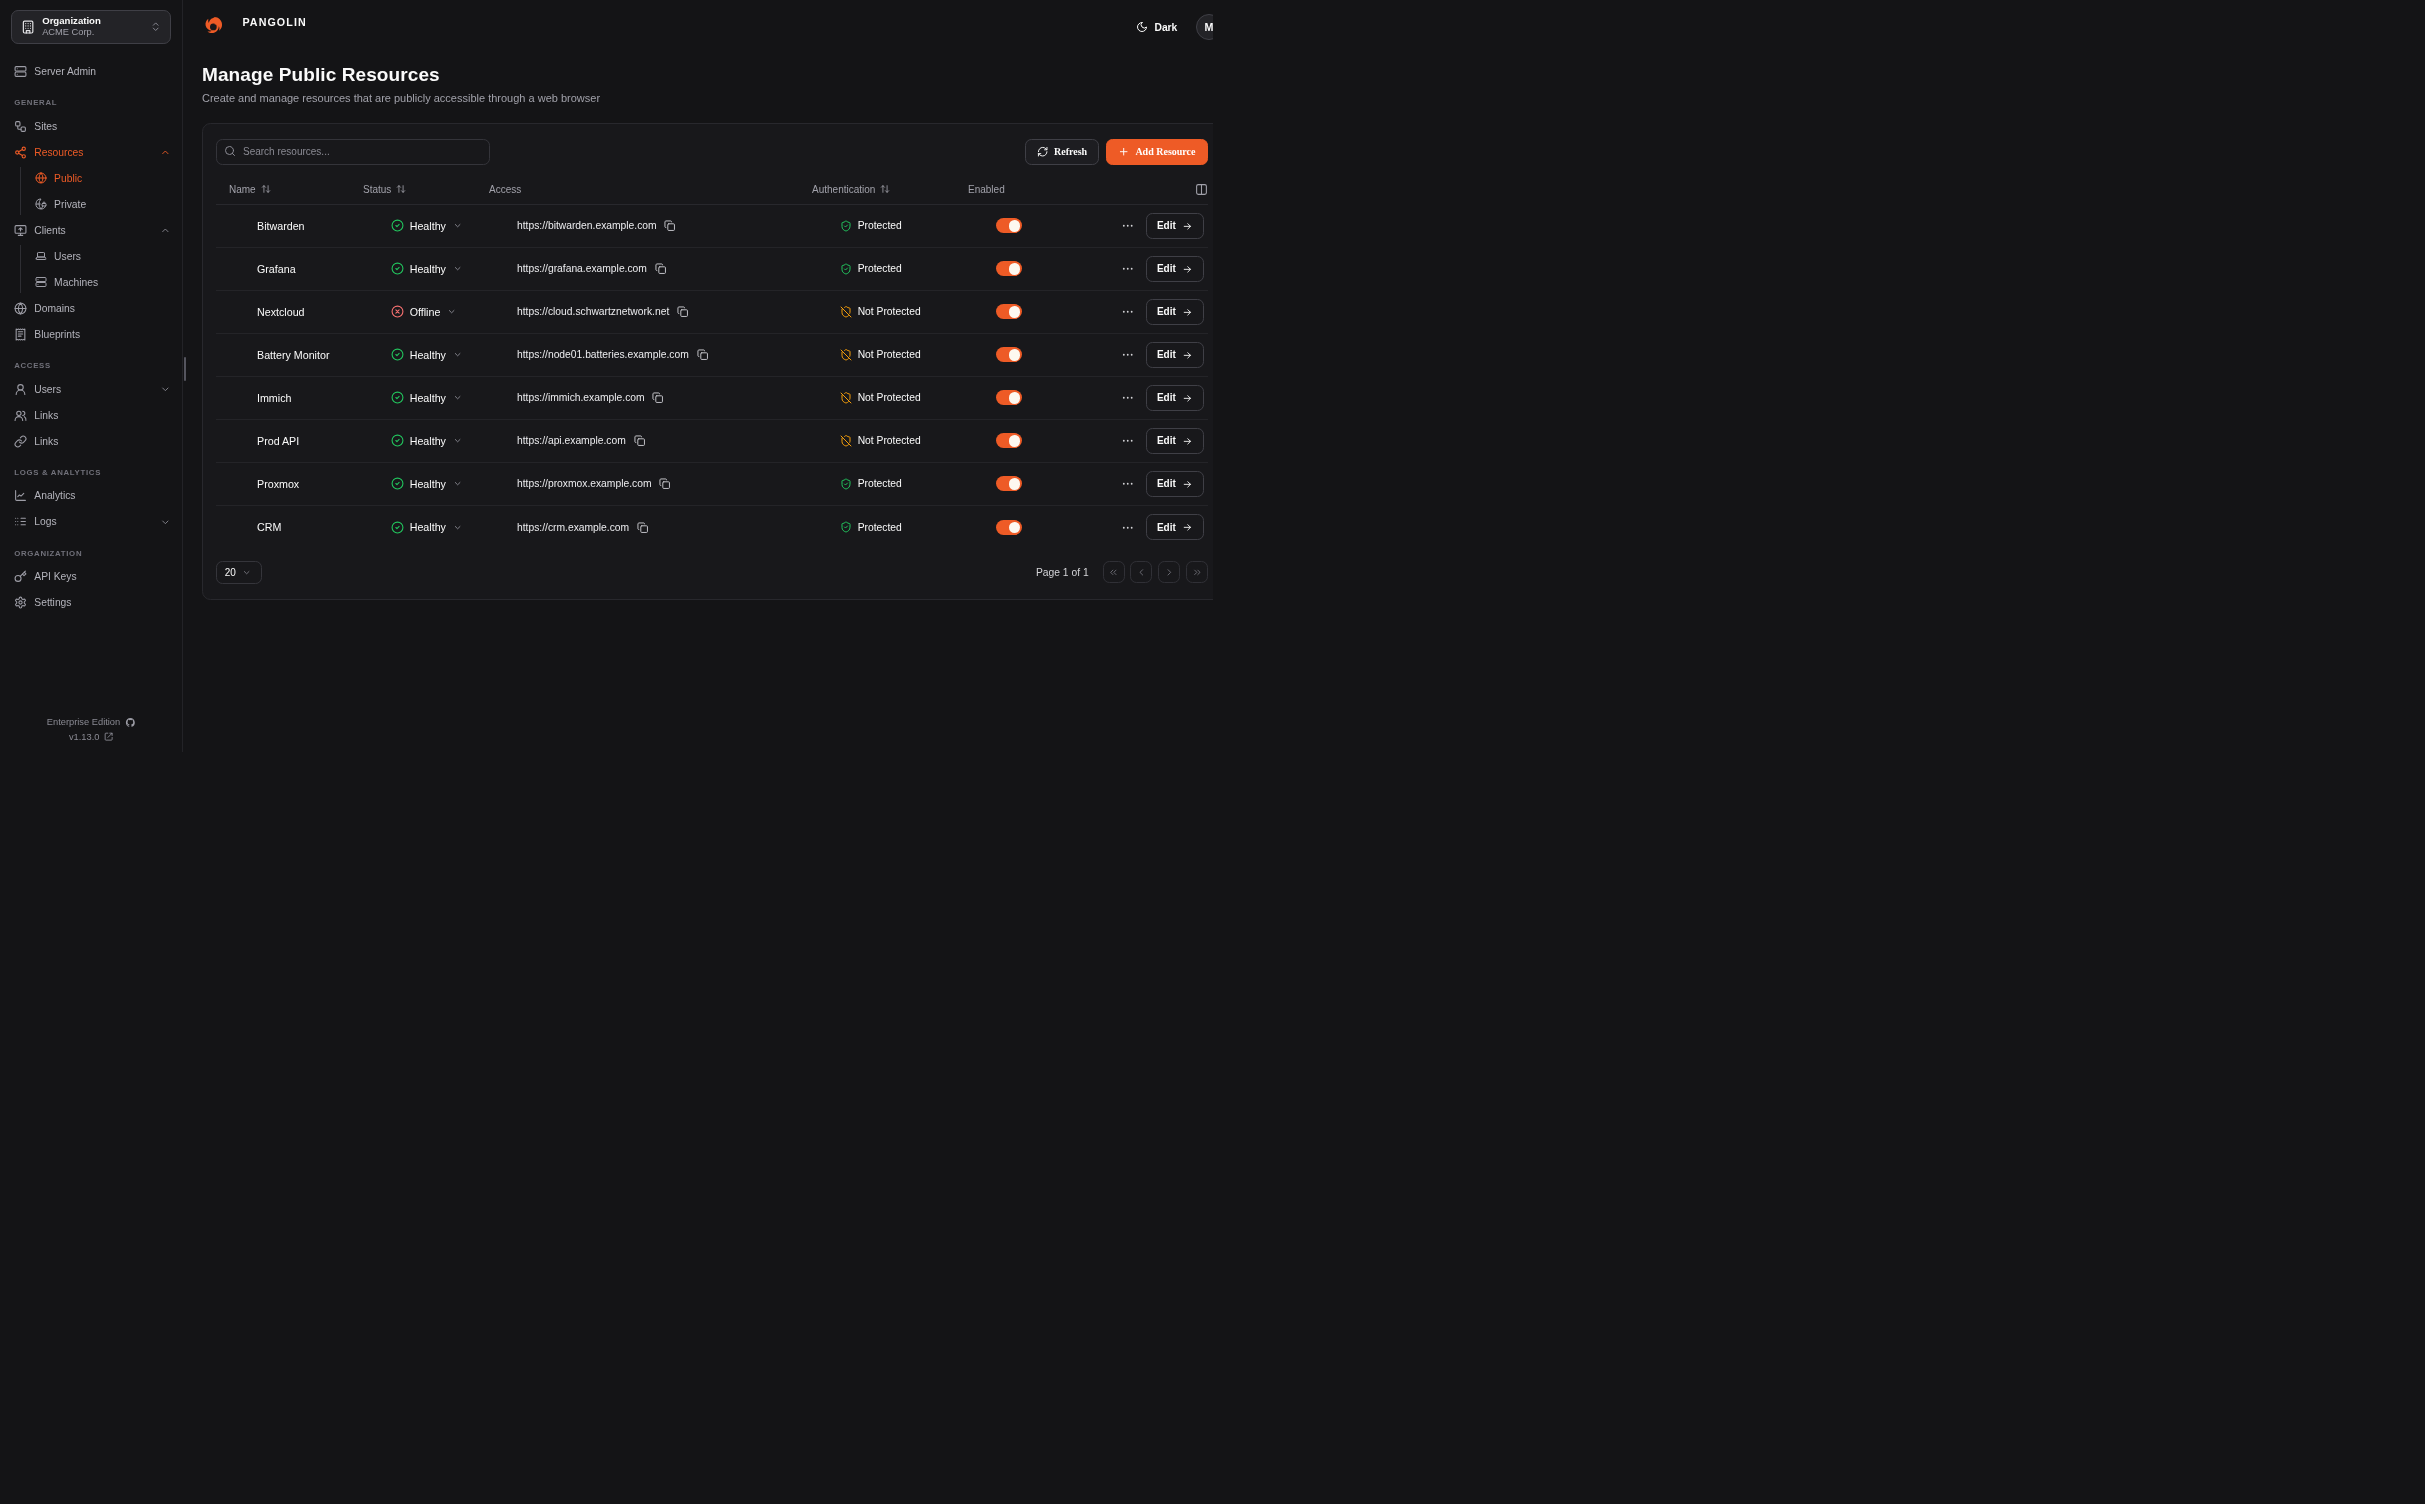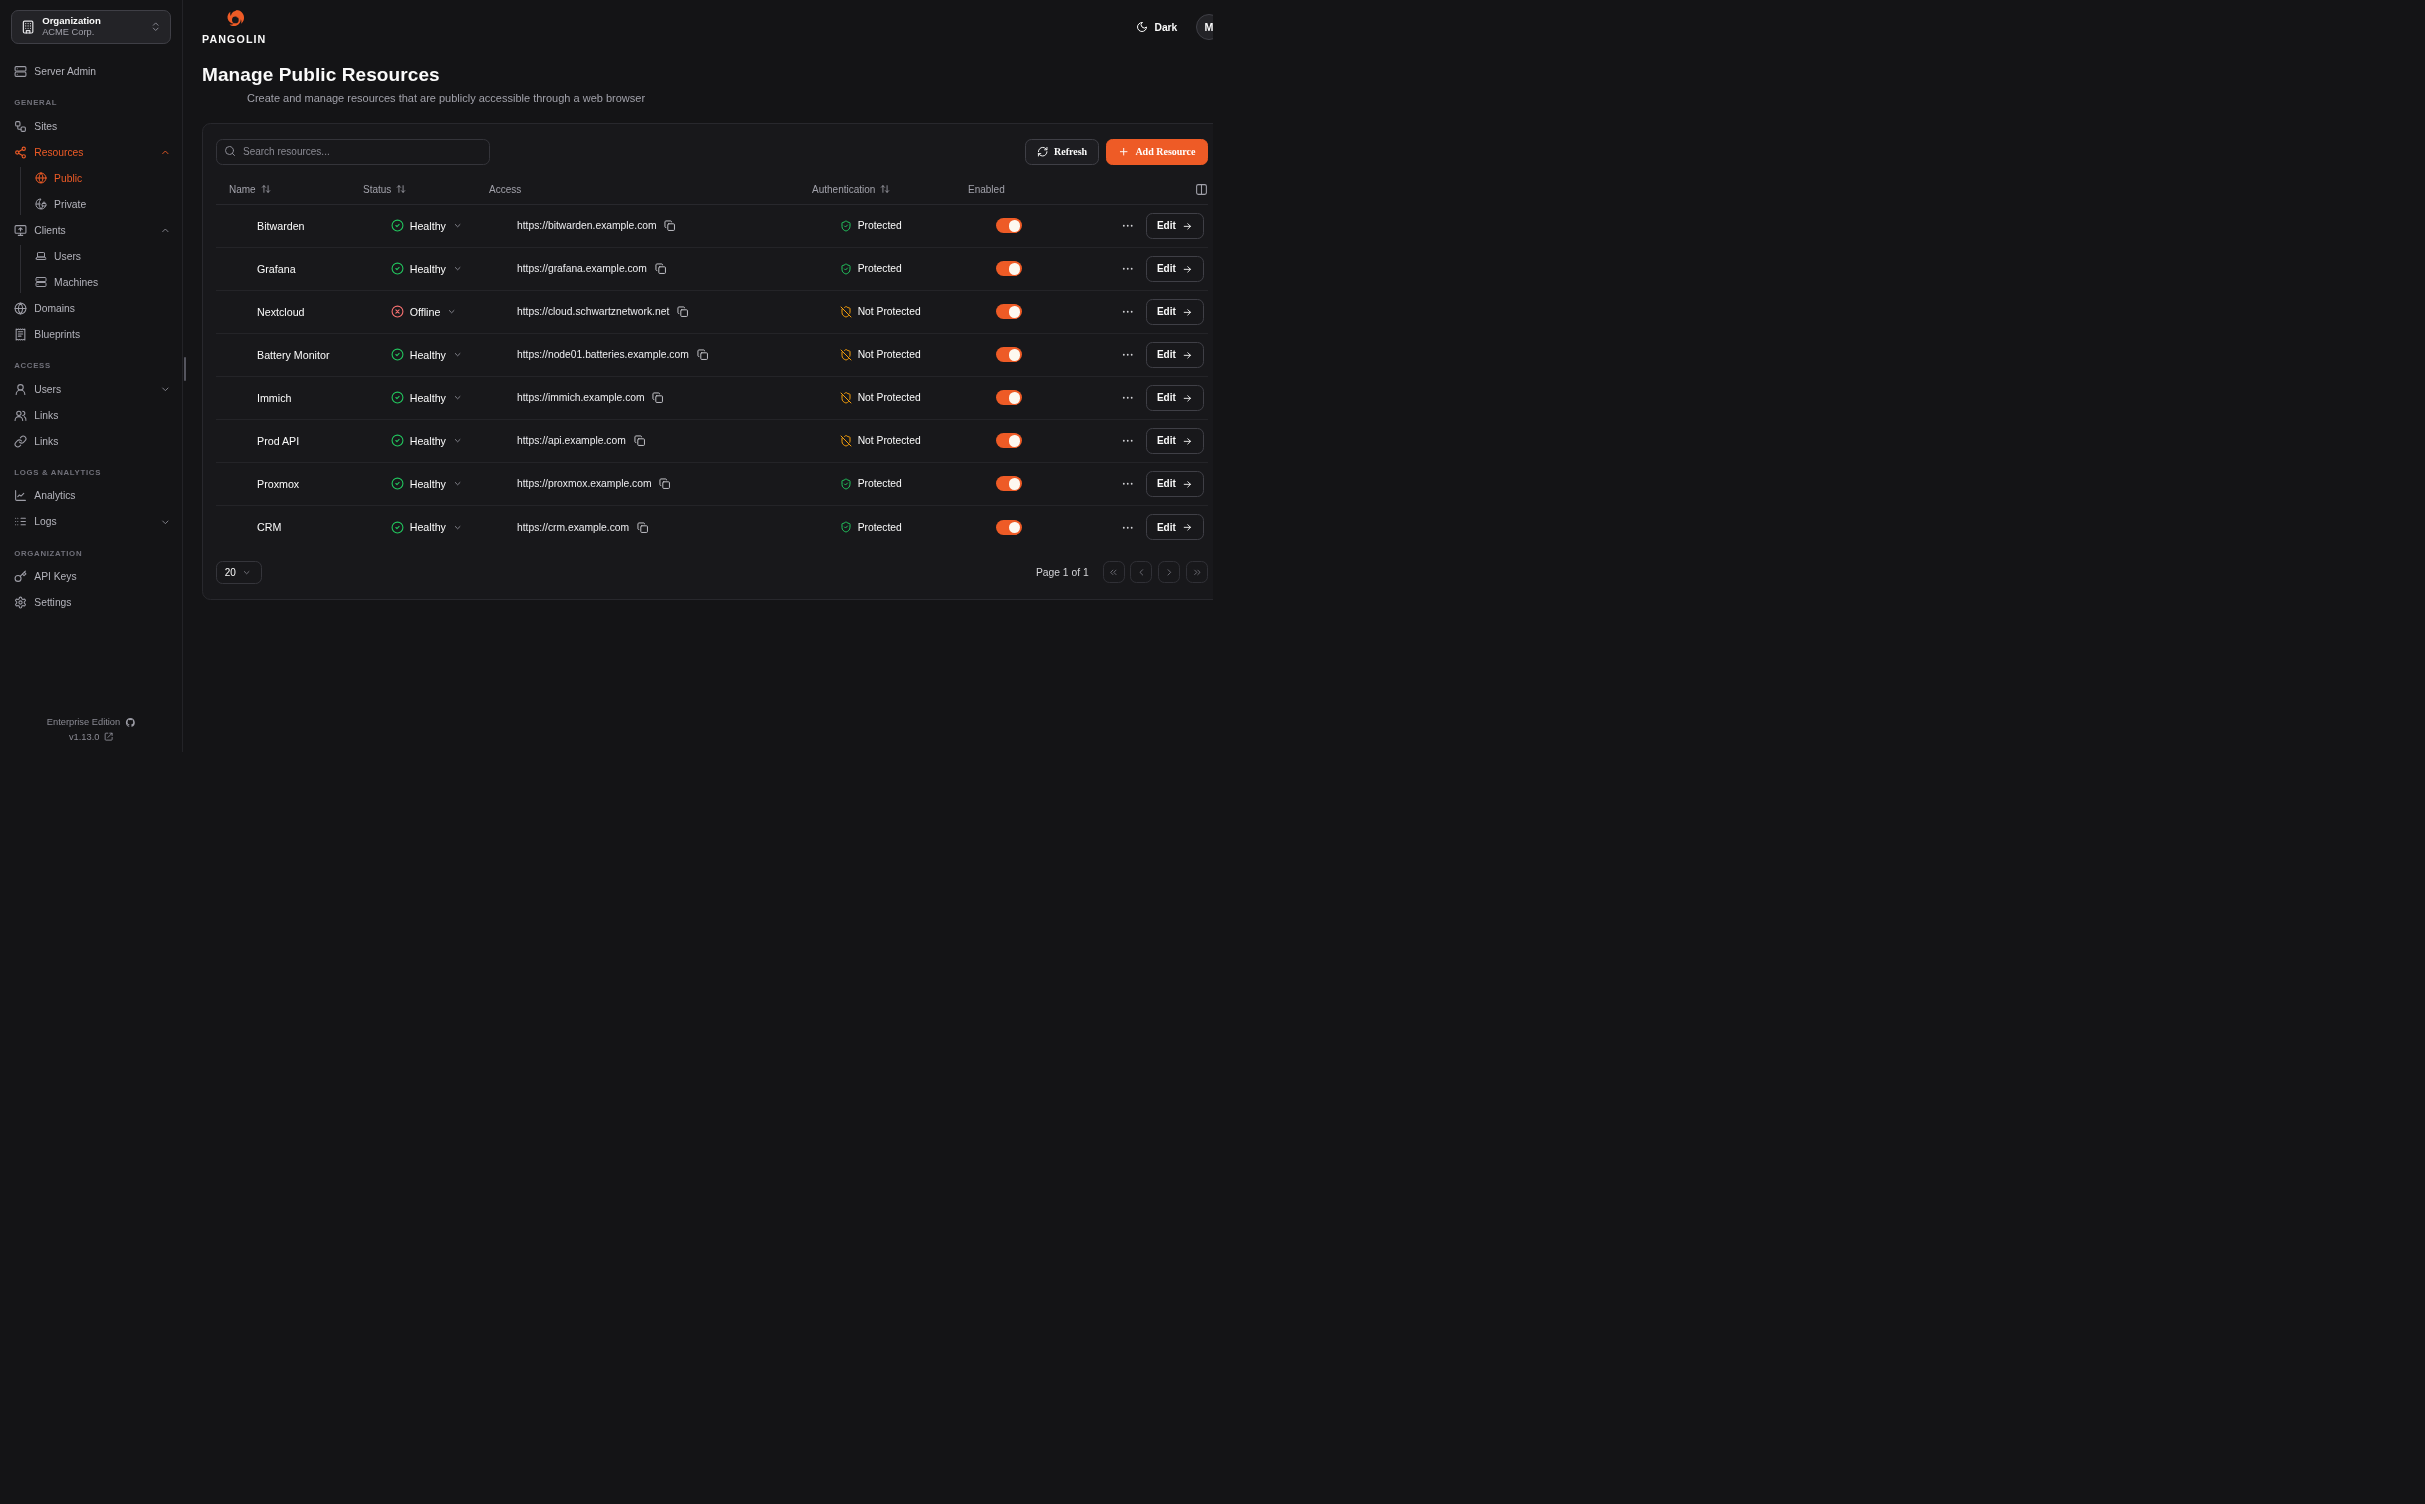--- a/index.html
+++ b/index.html
@@ -45,31 +45,31 @@
     background:#55555e; border-radius:2.1px; cursor:col-resize; z-index:5; }
 
   .side-footer{ padding:7.1px 0 10px; text-align:center; font-size:9.3px; color:#8a8a93; }
   .side-footer .row{ display:flex; align-items:center; justify-content:center; gap:4.3px; margin-top:4.3px; }
   .side-footer .ic{ width:10.7px; height:10.7px; color:#9d9da6; }
   .side-footer .ic.small{ width:9.3px; height:9.3px; }
 
   
   .main{ flex:1; padding:0 12px 0 19px; display:flex; flex-direction:column; }
   .topbar{ height:54px; display:flex; align-items:center; }
-  .brand{ display:flex; align-items:center; gap:3px; cursor:pointer;flex-direction:column; }
+  .brand{ display:flex; align-items:flex-start; gap:19px; cursor:pointer; }
   .brand .logo{ width:21.4px; height:21.4px; }
   .brand .name{ font-size:10.7px; font-weight:700; letter-spacing:1.1px; color:var(--txt); }
   .top-right{ margin-left:auto; display:flex; align-items:center; gap:18.5px; }
   .theme-toggle{ display:flex; align-items:center; gap:6.4px; font-size:10.3px; font-weight:600; cursor:pointer; }
   .theme-toggle .ic{ width:12px; height:12px; color:var(--txt); }
   .avatar{ width:26px; height:26px; border-radius:50%; background:#232327; border:0.7px solid var(--border2);
     display:flex; align-items:center; justify-content:center; font-size:10.7px; font-weight:700; cursor:pointer; }
 
   .page-title{ font-size:19px; font-weight:800; letter-spacing:0.1px; margin-top:10px; }
-  .page-sub{ font-size:11px; color:var(--muted); margin-top:6.4px;margin-left:45px; }
+  .page-sub{ font-size:11px; color:var(--muted); margin-top:6.4px; }
 
   .card{ margin-top:18.5px; background:var(--card); border:0.7px solid var(--border);
     border-radius:8.5px; padding:0 13px; }
 
   .toolbar{ display:flex; align-items:center; margin:15px 0 10px; }
   .search-wrap{ position:relative; width:274px; }
   .search-wrap .ic{ position:absolute; left:7.8px; top:6.4px; width:12px; height:12px; color:#8a8a93; }
   .search-input{ width:100%; height:26px; background:transparent; border:0.7px solid #34343a; border-radius:6.4px;
     color:var(--txt); font-size:10px; padding:0 21px 0 26px; outline:none;
     font-family:"Liberation Sans", sans-serif; }

